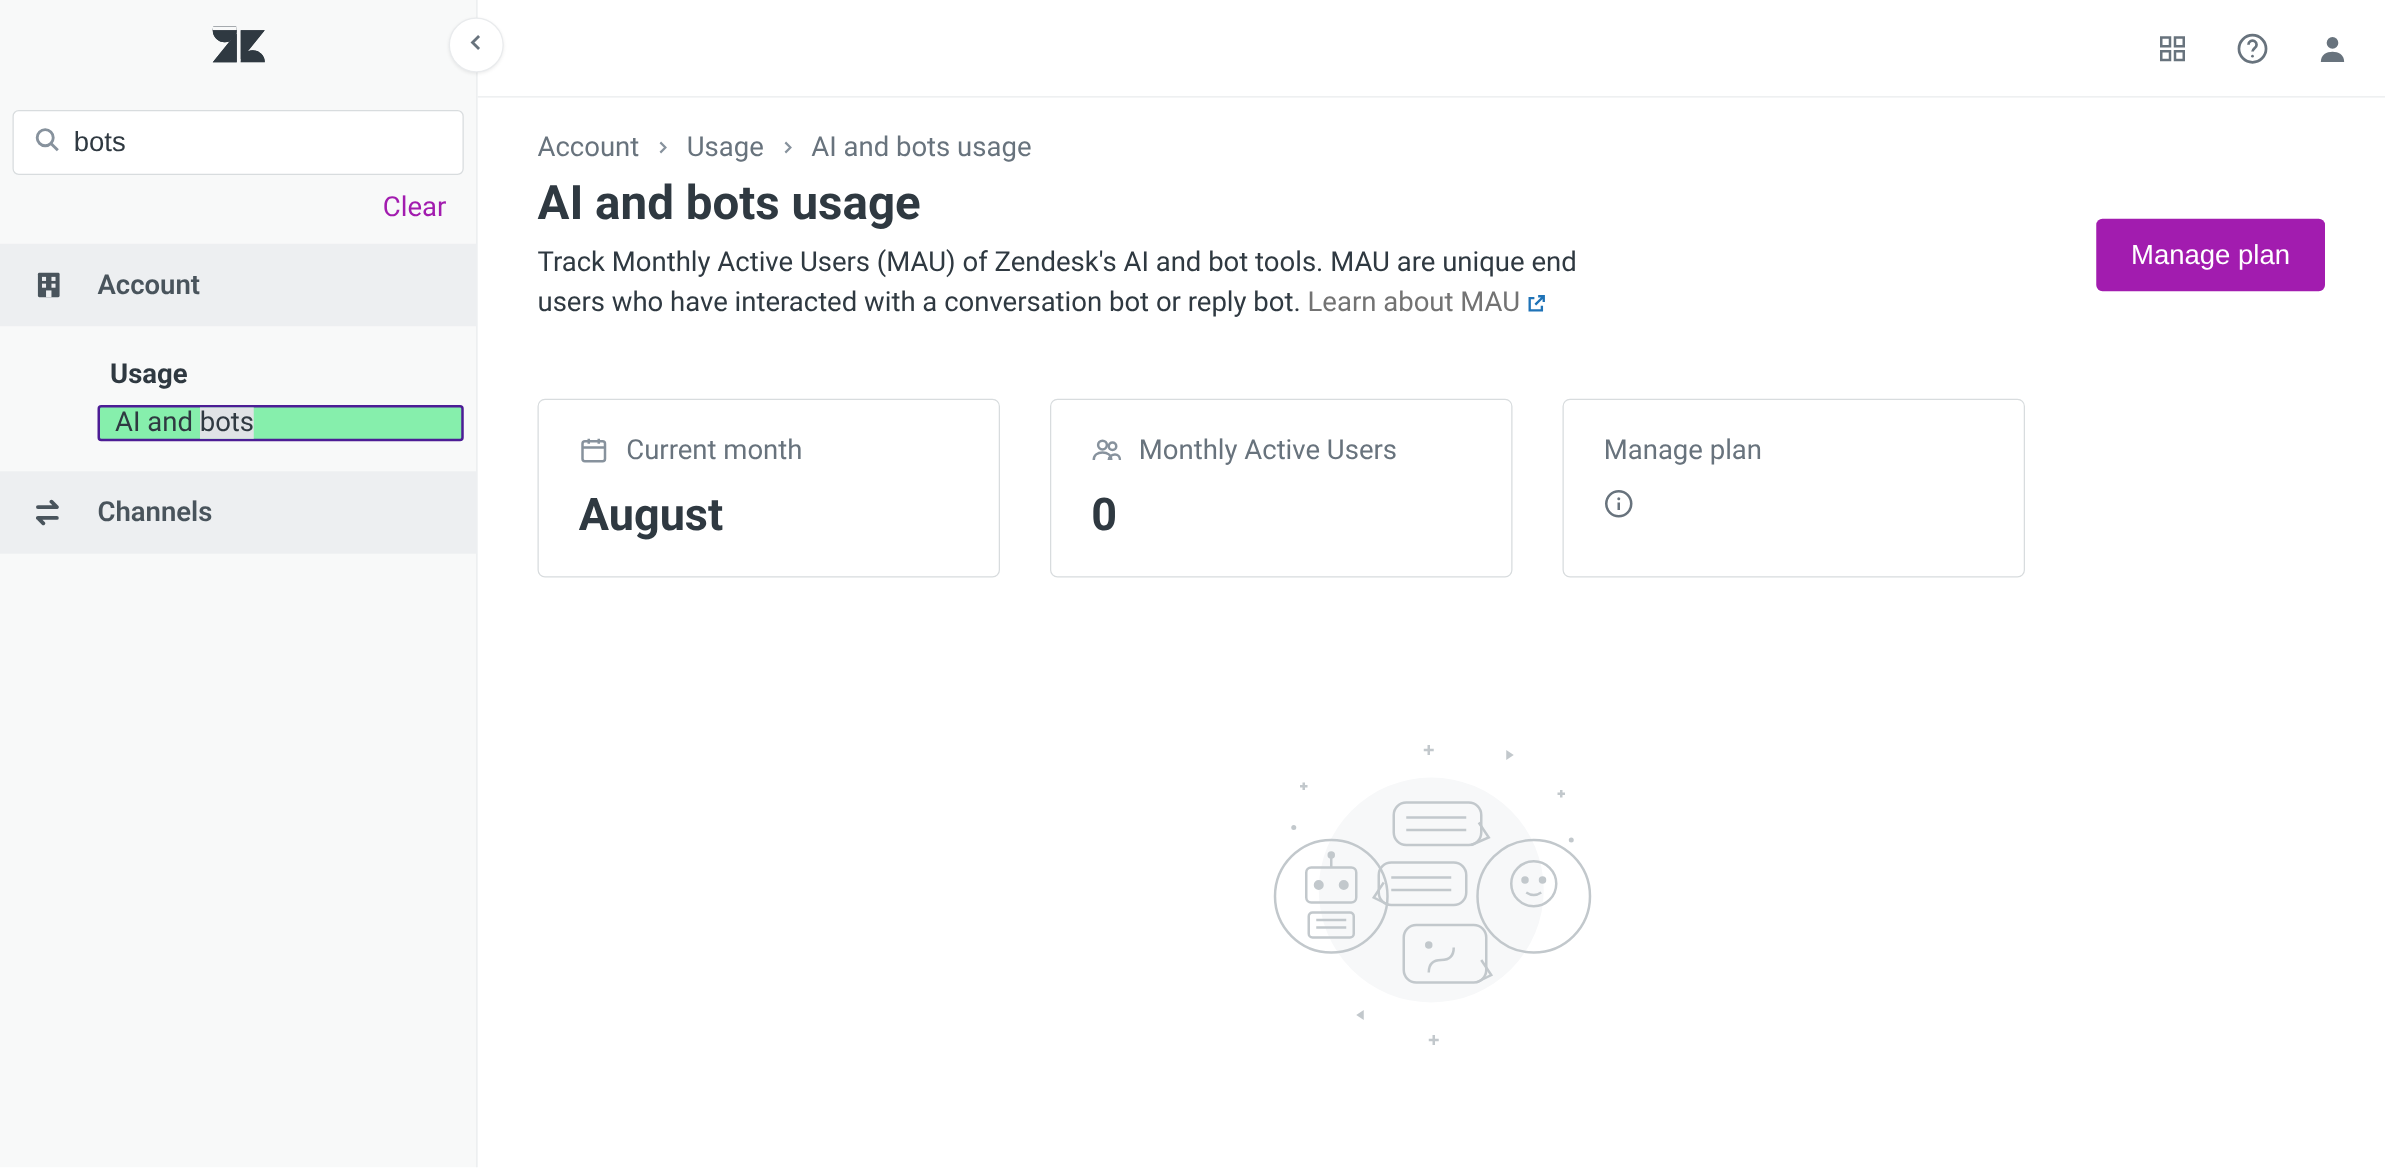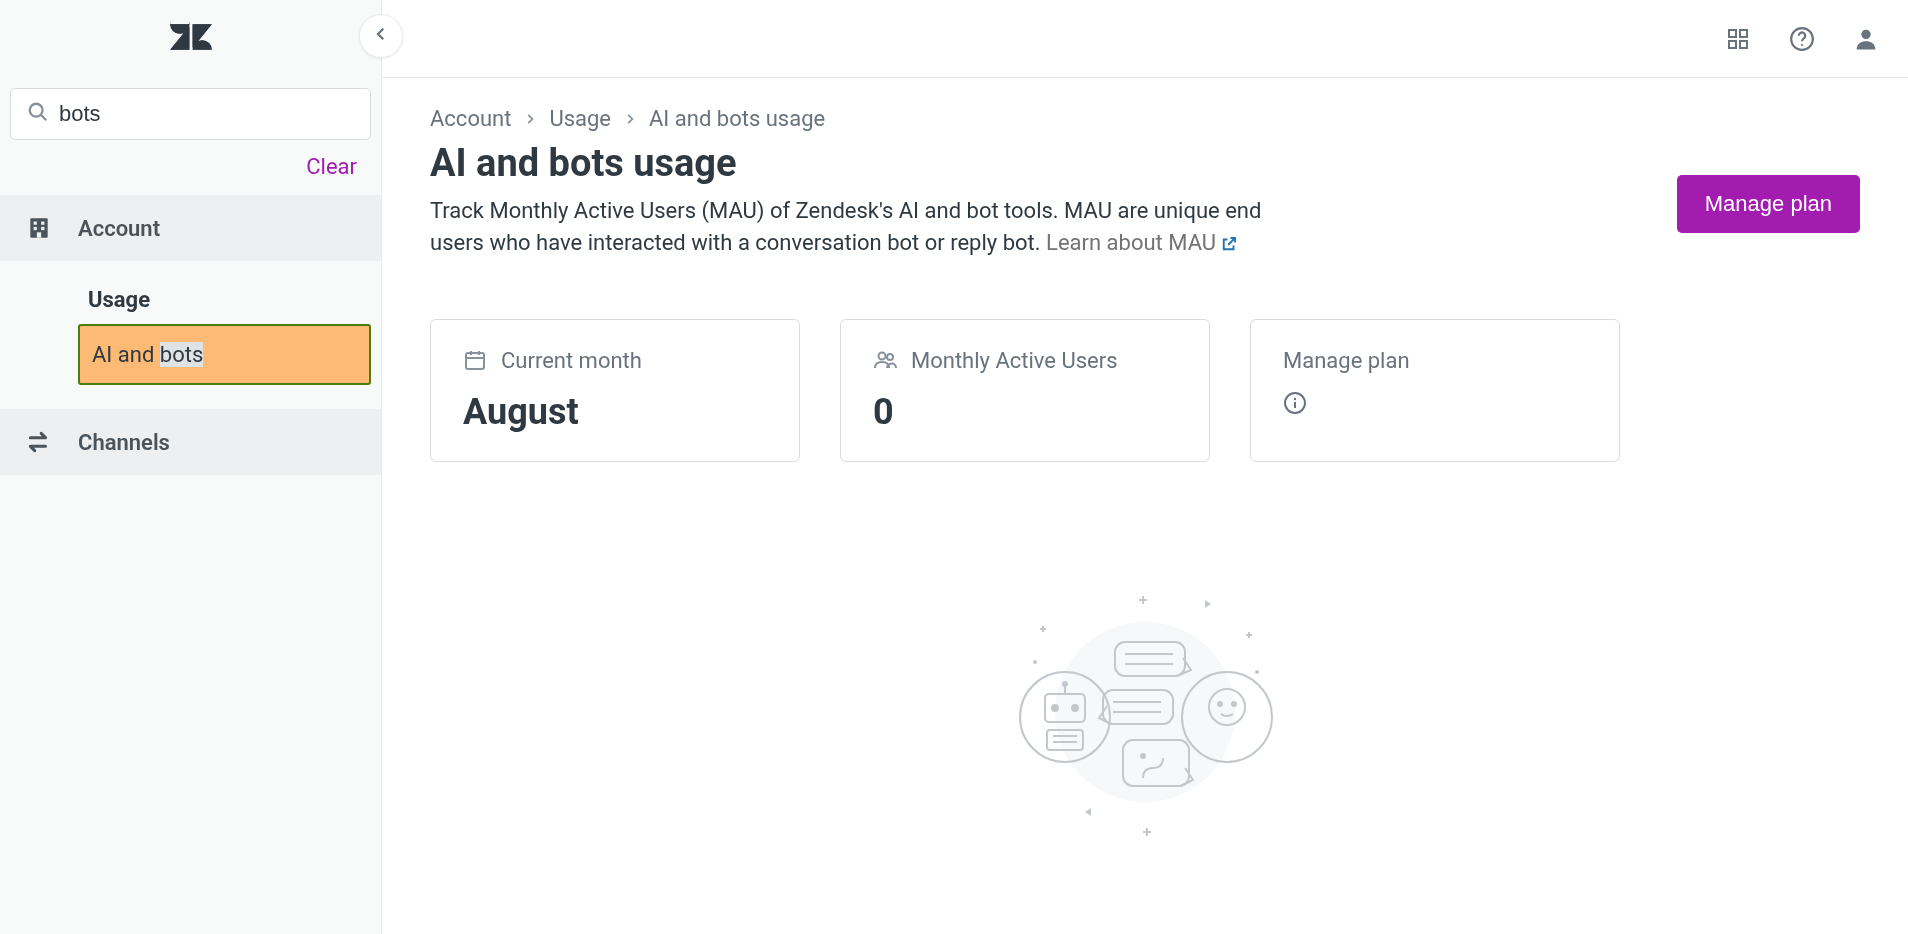--- a/index.html
+++ b/index.html
@@ -95,25 +95,25 @@
     color:#2f3941;
     padding: 6px 24px 10px 88px;
   }
   .sub-item {
     font-size:22px;
     color:#2f3941;
     padding:8px 24px 8px 88px;
     cursor:pointer;
   }
   .sub-item.active {
-    border:2px solid #4d7c0f;
+    border:2px solid #4c1d95;
     border-radius:3px;
     margin:2px 10px 2px 78px;
-    padding:16px 12px;
-    background:#fdba74;
+    padding:0 12px;
+    background:#86efac;
   }
   .sub-item .hl { background:#e0e3e6; }
   .sub-item.plain .hl { background:#e0e3e6; }
 
   
   .collapse-btn {
     position:absolute;
     top:14px;
     right:-22px;
     width:44px;

